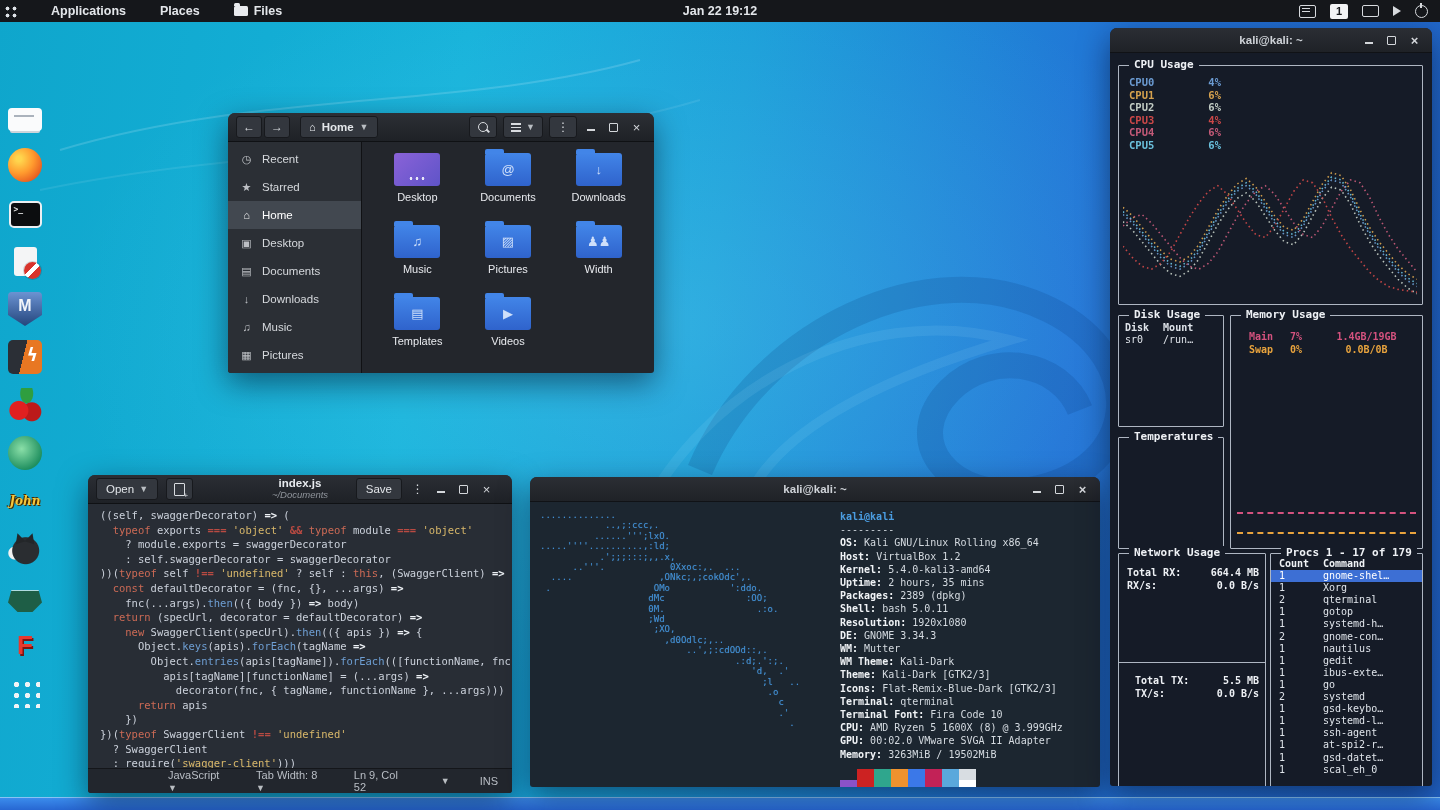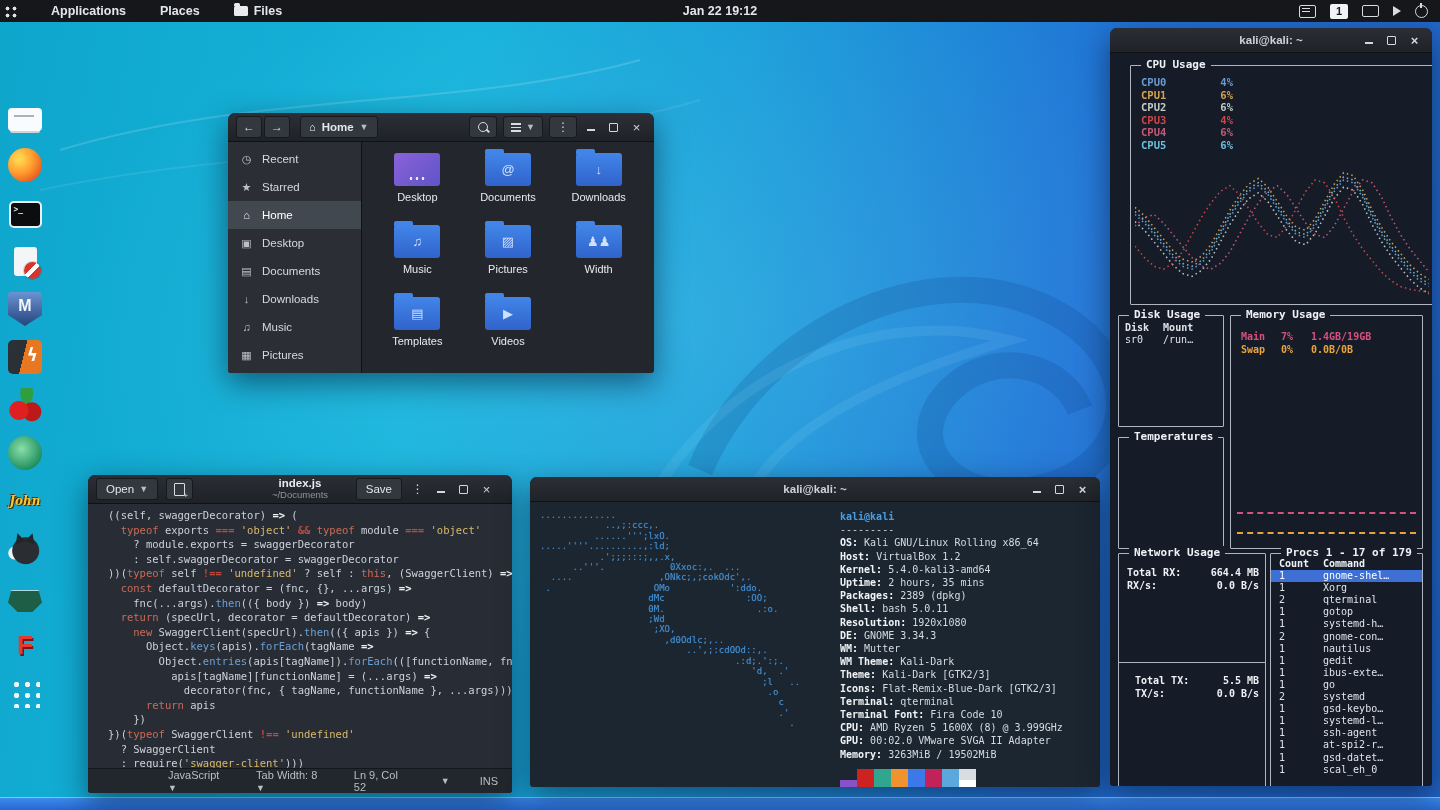--- a/index.html
+++ b/index.html
@@ -117,22 +117,22 @@
   
   #edit-win{left:88px;top:475px;width:424px;height:318px;background:#282d35;}
   #edit-win .headerbar{height:28px;background:linear-gradient(#2b2e34,#1e2126);display:flex;align-items:center;
      padding:0 8px;gap:8px;border-bottom:1px solid #0f1114;position:relative;}
   .hdr-btn{height:20px;background:#33373e;border:1px solid #17191d;border-radius:3px;color:#e2e5e9;
      display:flex;align-items:center;gap:5px;padding:0 9px;font-size:11.5px;cursor:pointer;}
   .newdoc-glyph{width:9px;height:11px;border:1.5px solid #d9dce0;border-radius:1px;display:block;position:relative;}
   .newdoc-glyph::after{content:"+";position:absolute;right:-4px;bottom:-5px;font-size:8px;color:#d9dce0;}
   .edit-title{position:absolute;left:50%;transform:translateX(-50%);text-align:center;line-height:1.1;}
   .edit-title .t1{color:#e8ebef;font-size:11.5px;font-weight:bold;}
-  .edit-title .t2{color:#8f949b;font-size:9.5px;}
-  #code{padding:4px 20px;font:10.5px/14.6px "DejaVu Sans Mono",monospace;white-space:pre;}
+  .edit-title .t2{color:#8f949b;font-size:9.5px;font-style:italic;}
+  #code{padding:4px 12px;font:10.5px/14.6px "DejaVu Sans Mono",monospace;white-space:pre;}
   .c-p{color:#ccd2dc;} .c-k{color:#cc6a55;} .c-s{color:#d9b86a;} .c-f{color:#6e9fd4;}
   .c-o{color:#b84a42;font-weight:bold;} .c-w{color:#eef2f6;font-weight:bold;}
   #edit-status{position:absolute;bottom:0;left:0;right:0;height:24px;background:#22262d;border-top:1px solid #14161a;
      display:flex;align-items:center;color:#b9bec5;font-size:11px;gap:26px;padding:0 14px;}
   #edit-status .st-left{margin-left:66px;display:flex;gap:26px;}
   #edit-status .st-right{margin-left:auto;display:flex;gap:30px;align-items:center;}
 
   
   #term-win{left:530px;top:477px;width:570px;height:310px;background:#1c2630;}
   #term-body{display:flex;padding:8px 10px;font-family:"DejaVu Sans Mono",monospace;}
@@ -145,31 +145,31 @@
   .palette{margin-top:8px;}
   .prow{display:flex;height:11px;}
   .swatch{width:17px;height:11px;display:inline-block;}
 
   
   #mon-win{left:1110px;top:28px;width:322px;height:758px;background:#151b27;}
   #mon-content{position:relative;height:calc(100% - 25px);font-family:"DejaVu Sans Mono",monospace;color:#dfe4ea;}
   .tui-box{position:absolute;border:1.5px solid #aeb6c2;border-radius:1px;}
   .tui-title{position:absolute;top:-8px;left:10px;background:#151b27;padding:0 5px;
      font:bold 11px "DejaVu Sans Mono",monospace;color:#eef1f5;white-space:nowrap;}
-  #box-cpu{left:20px;top:12px;width:303px;height:238px;}
+  #box-cpu{left:8px;top:12px;width:303px;height:238px;}
   .cpu-list{padding:10px 0 0 10px;font-size:10.5px;line-height:12.6px;font-weight:bold;}
   .cpu-row{display:flex;width:92px;justify-content:space-between;}
   #cpu-graph{position:absolute;left:4px;top:88px;}
   #box-disk{left:8px;top:262px;width:104px;height:110px;}
   .disk-inner{padding:6px 0 0 6px;font-size:10px;line-height:12px;}
   .disk-head{font-weight:bold;display:flex;gap:14px;}
   .disk-row{display:flex;gap:20px;color:#dfe4ea;align-items:flex-end;}
   #box-temp{left:8px;top:384px;width:104px;height:110px;}
   #box-mem{left:120px;top:262px;width:191px;height:232px;}
-  .mem-rows{padding:14px 0 0 10px;font-size:10px;line-height:13px;font-weight:bold;}
+  .mem-rows{padding:14px 0 0 10px;font-size:10px;line-height:13px;font-weight:bold;text-align:center;}
   .mem-row{display:grid;grid-template-columns:40px 30px auto;}
   .mem-graph{position:absolute;left:6px;right:6px;bottom:6px;height:40px;}
   .dash-line{position:absolute;left:0;right:0;height:0;border-top:2px dashed;}
   #box-net{left:8px;top:500px;width:146px;height:246px;}
   .net-inner{padding:12px 0 0 8px;font-size:10px;line-height:13px;font-weight:bold;color:#eef1f5;}
   .net-grid{display:grid;grid-template-columns:auto 1fr;column-gap:6px;}
   .net-grid .v{text-align:right;padding-right:6px;}
   .net-div{position:absolute;left:0;right:0;top:108px;border-top:1.5px solid #aeb6c2;}
   .net-tx{position:absolute;top:120px;left:8px;right:0;}
   #box-procs{left:160px;top:500px;width:151px;height:246px;}

